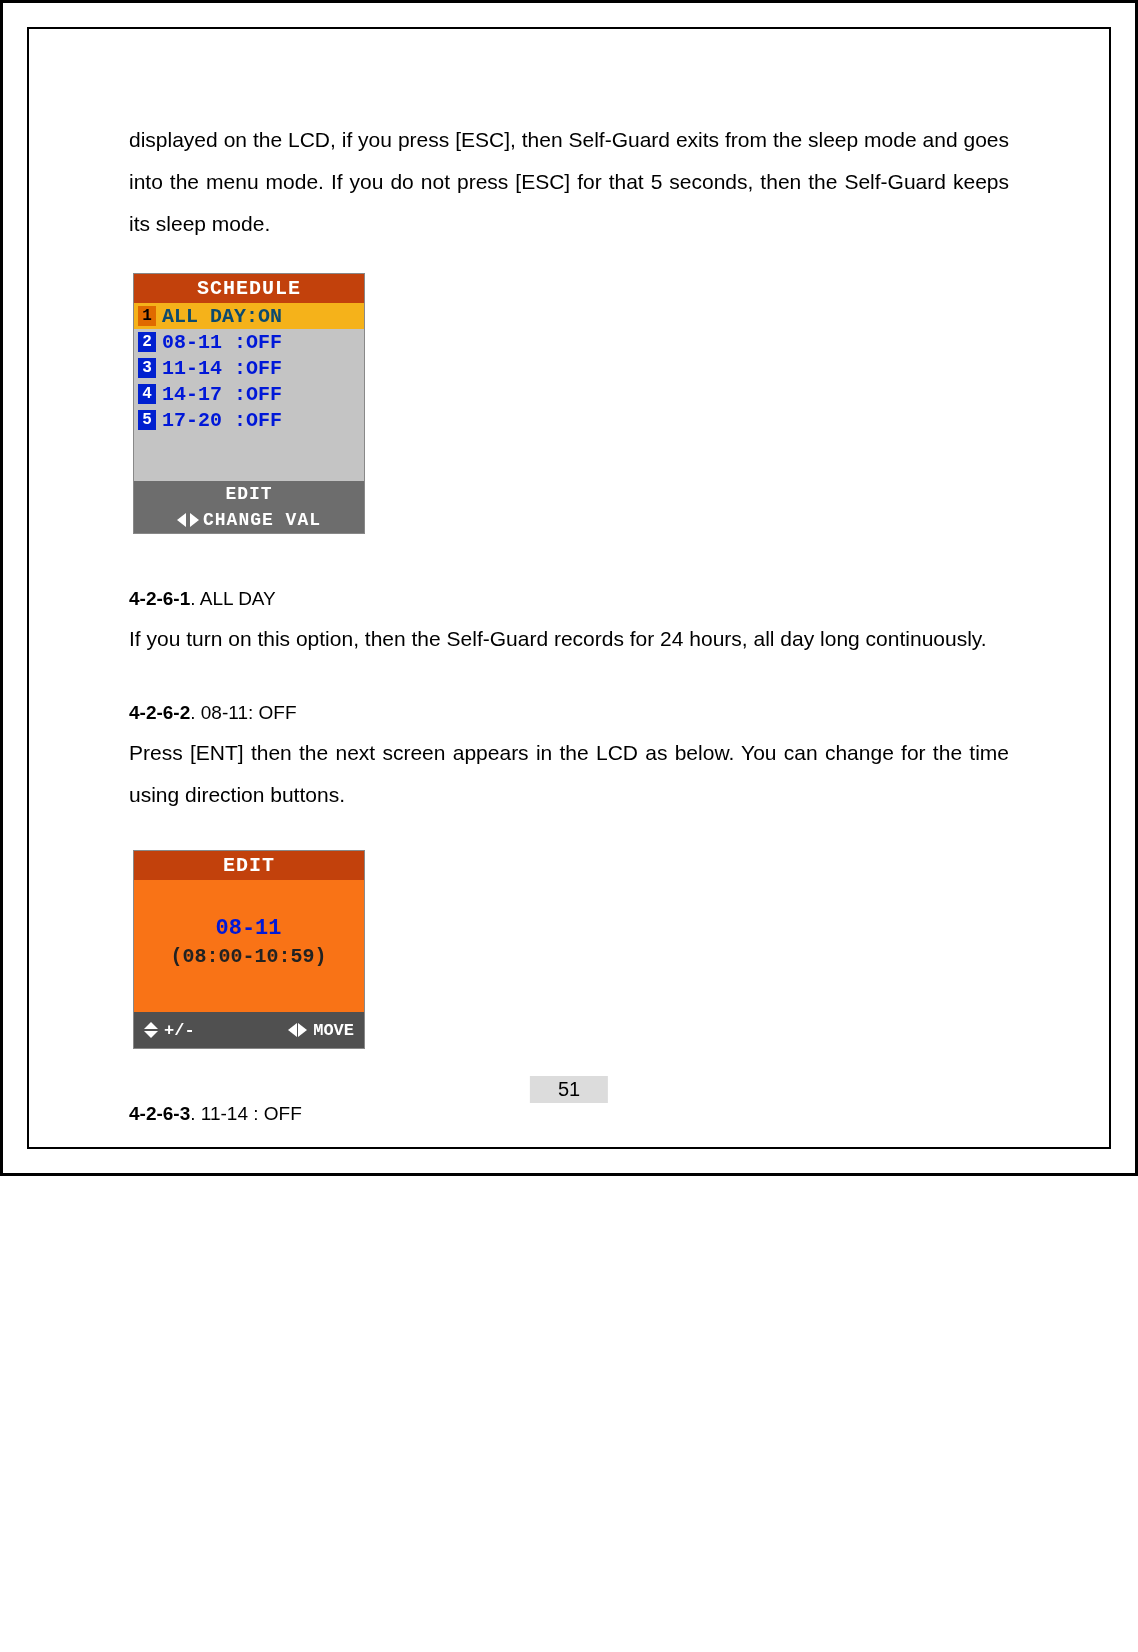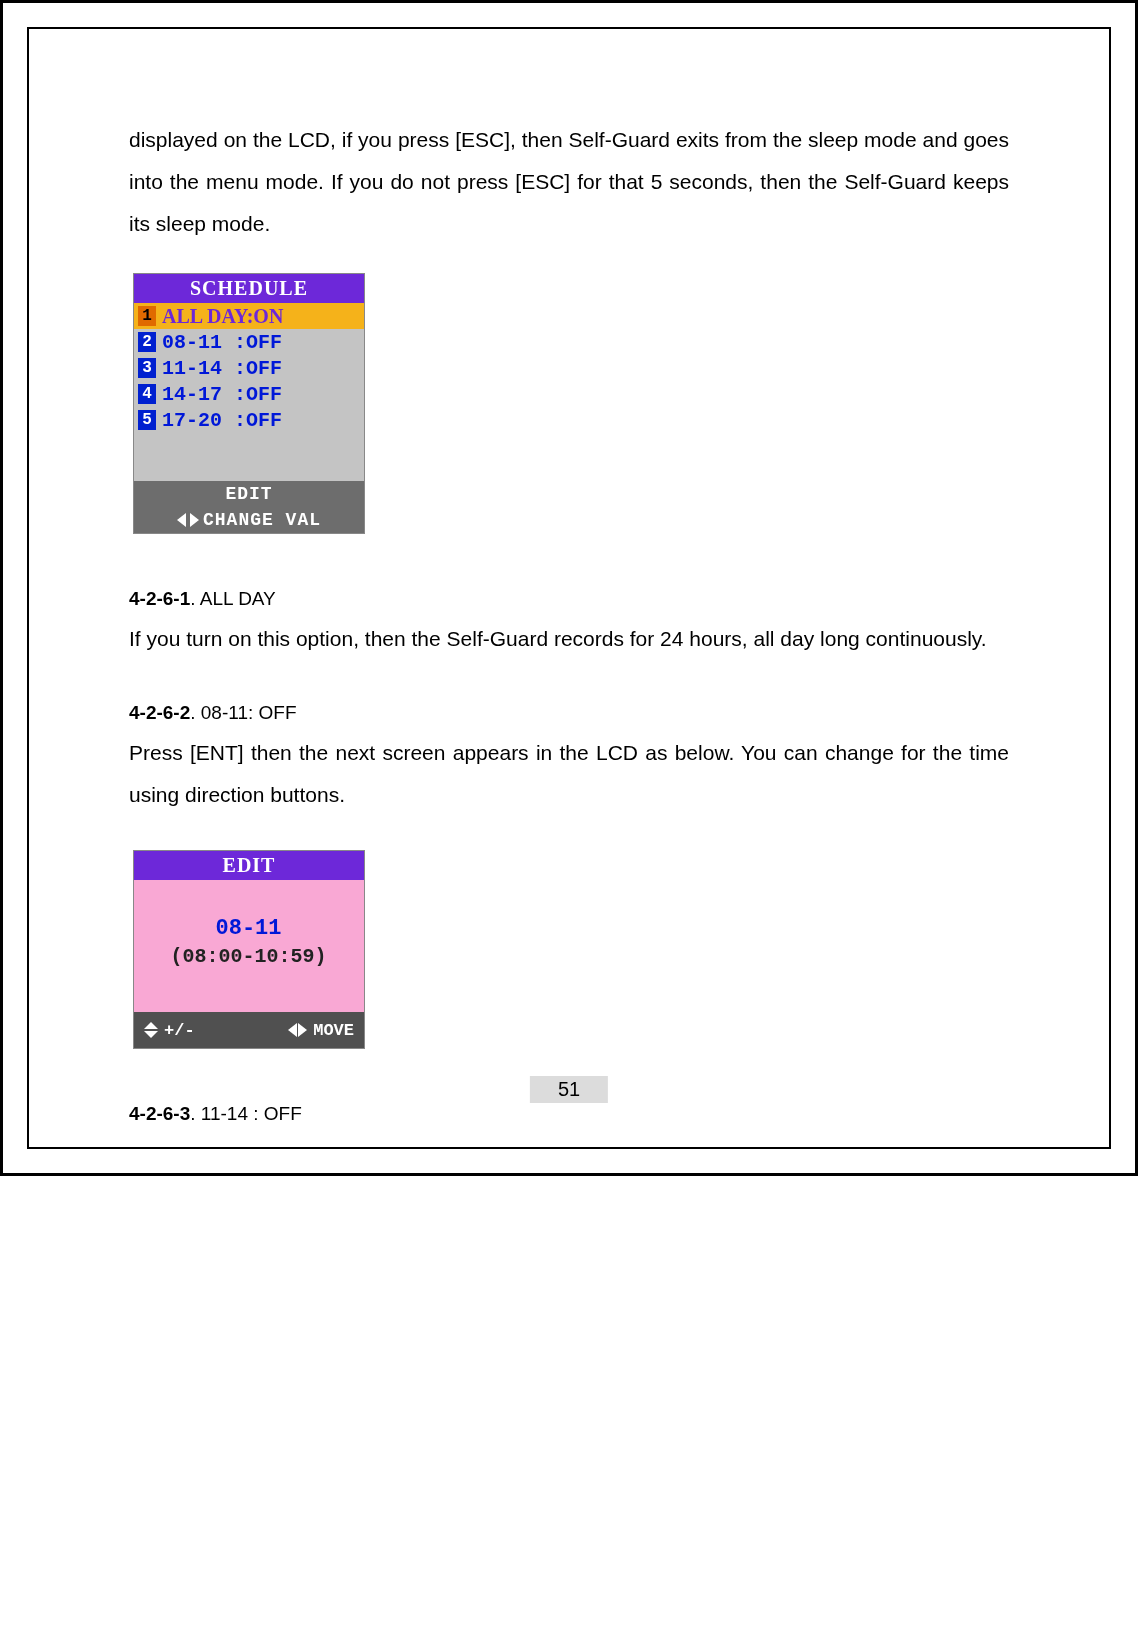--- a/index.html
+++ b/index.html
@@ -42,27 +42,26 @@
   
   .lcd {
     width: 230px;
     border: 1px solid #888;
     background: #c4c4c4;
     font-family: "Courier New", monospace;
     font-weight: bold;
     margin: 0 0 46px 4px;
   }
   .lcd-title {
-    background: #6d28d9;
+    background: #c2410c;
     color: #fff;
     text-align: center;
     font-size: 20px;
     letter-spacing: 1px;
     padding: 3px 0;
-    font-family: Liberation Serif, serif;
   }
   .lcd-rows { }
   .lcd-row {
     display: flex;
     align-items: center;
     font-size: 20px;
     padding: 0 4px;
     height: 26px;
   }
   .lcd-row.selected {
@@ -78,21 +77,21 @@
     text-align: center;
     font-size: 16px;
     line-height: 20px;
     margin-right: 6px;
   }
   .lcd-row.selected .numbox {
     background: #e06a00;
     color: #000;
   }
   .lcd-row .label { color: #0018d8; }
-  .lcd-row.selected .label { color: #6d28d9; font-family: Liberation Serif, serif; }
+  .lcd-row.selected .label { color: #0c4a6e; }
   .lcd-spacer { height: 48px; background: #c4c4c4; }
   .lcd-footer {
     background: #6d6d6d;
     color: #fff;
   }
   .lcd-footer-row {
     display: flex;
     align-items: center;
     justify-content: center;
     font-size: 18px;
@@ -124,21 +123,21 @@
   }
   .tri-down {
     border-left: 7px solid transparent;
     border-right: 7px solid transparent;
     border-top: 7px solid #fff;
   }
   .ud-stack { display:inline-flex; flex-direction:column; align-items:center; }
 
   
   .lcd-edit-body {
-    background: #f9a8d4;
+    background: #f97316;
     text-align: center;
     padding: 36px 1px 44px 0;
   }
   .lcd-edit-time {
     color: #0018d8;
     font-size: 22px;
     margin-bottom: 4px;
   }
   .lcd-edit-range {
     color: #222;

